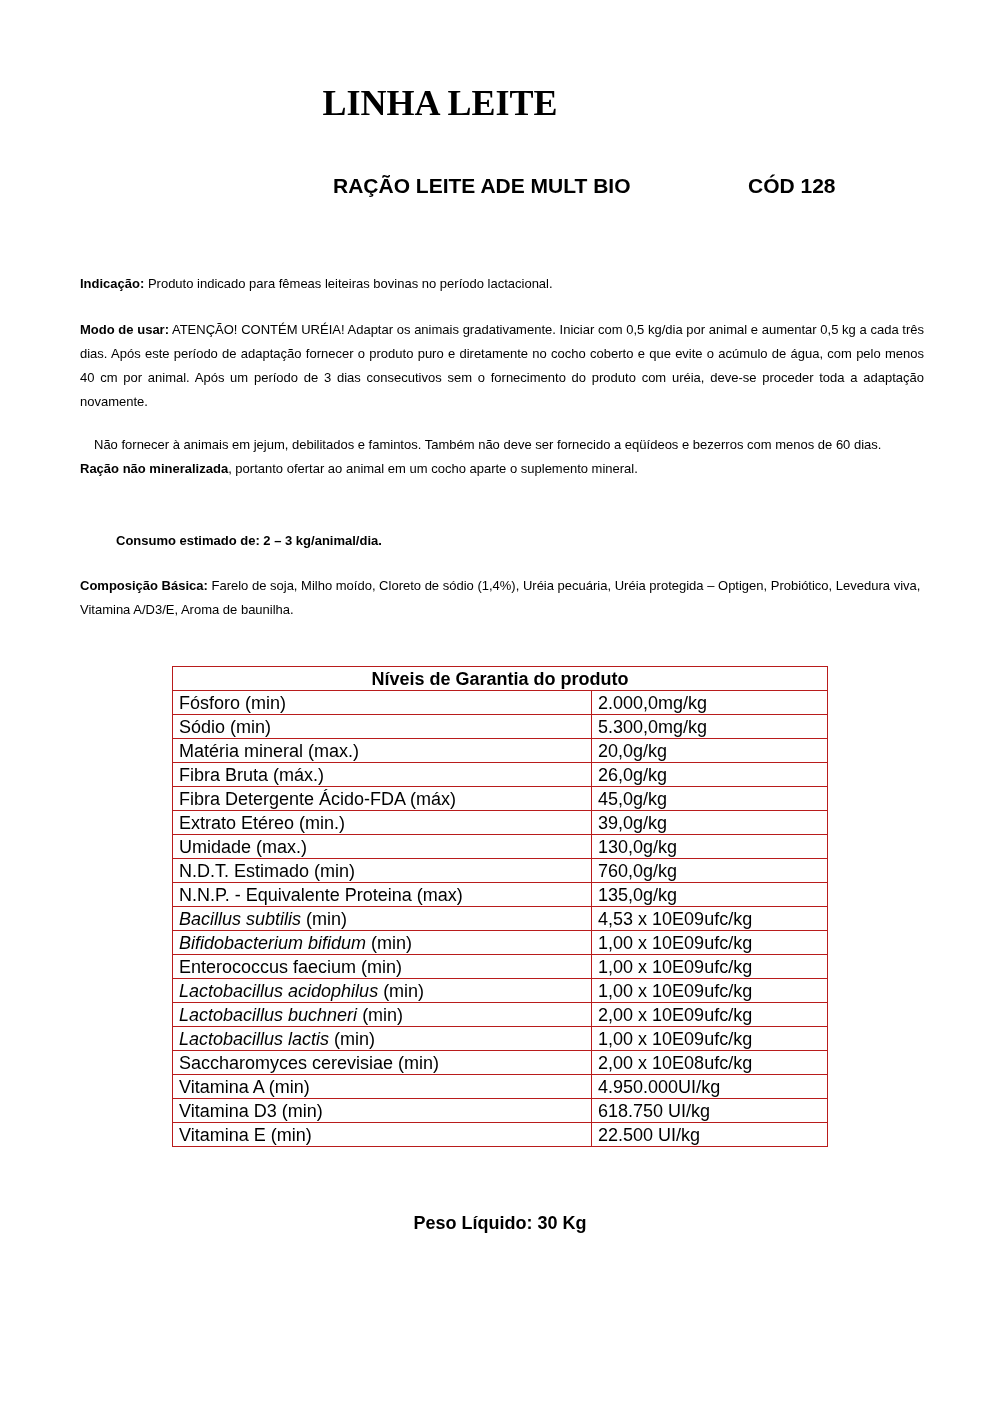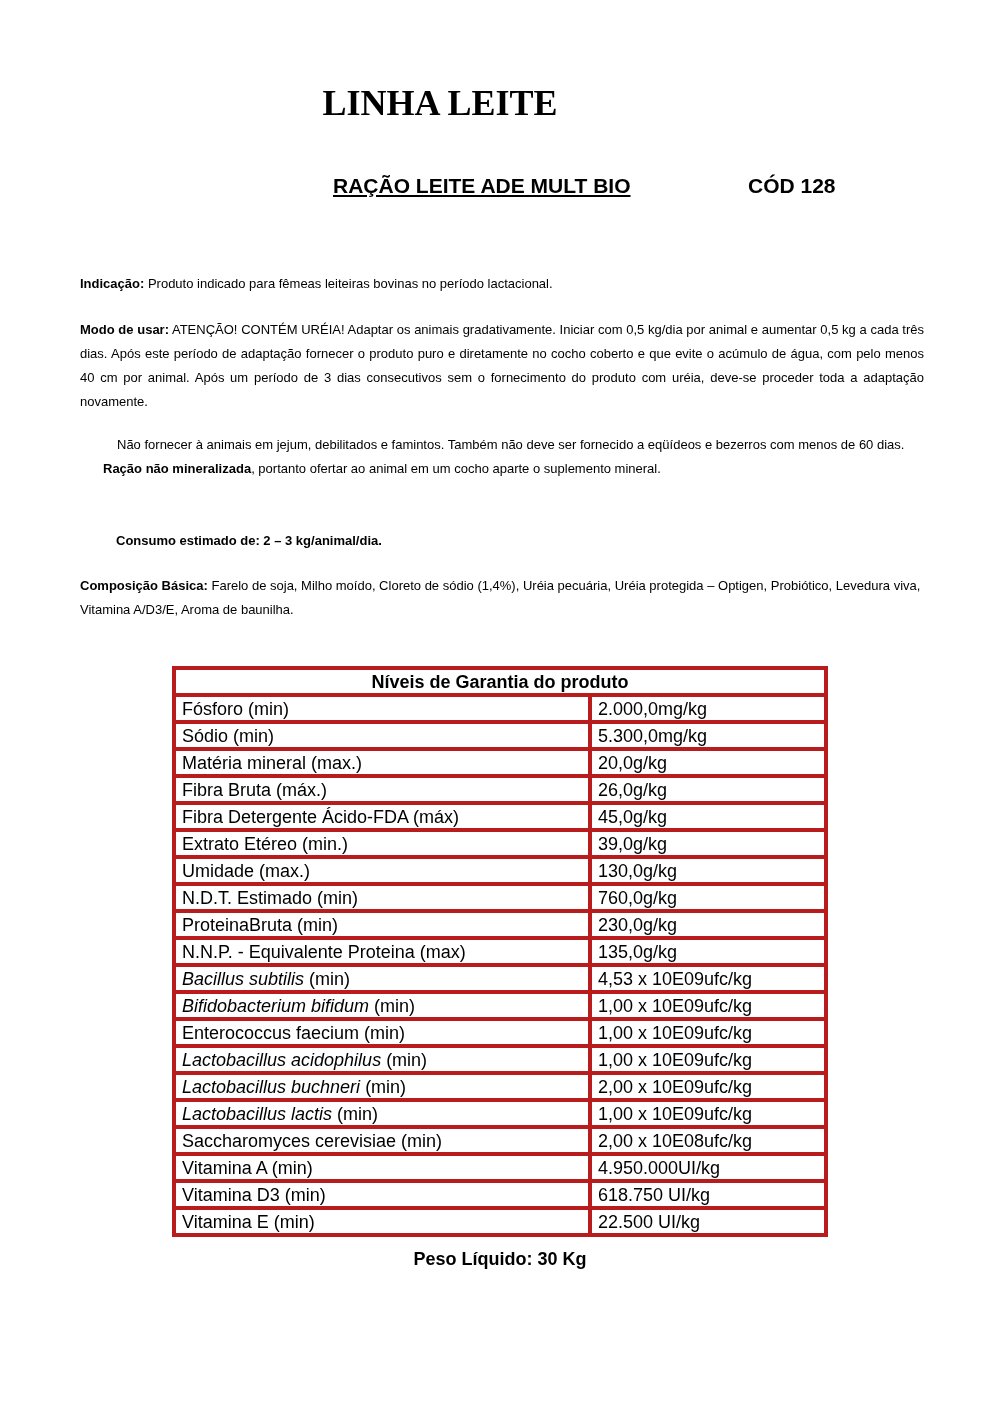--- a/index.html
+++ b/index.html
@@ -1,47 +1,47 @@
 <!DOCTYPE html>
 <html><head>
 <meta charset="utf-8">
 <style>
   html, body { margin:0; padding:0; background:#ffffff; }
   body { width:1000px; height:1414px; position:relative; color:#000; font-family:"Liberation Sans", sans-serif; overflow:hidden; }
   .title { position:absolute; top:62px; left:0; width:880px; text-align:center; font-family:"Liberation Serif", serif; font-weight:bold; font-size:36px; line-height:42px;margin-top:20px; }
-  .product { position:absolute; top:173px; left:333px; font-weight:bold; font-size:21px; text-decoration:underline; line-height:26px; }
+  .product { position:absolute; top:173px; left:333px; font-weight:bold; font-size:21px; line-height:26px; }
   .code { position:absolute; top:173px; left:748px; font-weight:bold; font-size:21px; line-height:26px; }
   .para { position:absolute; left:80px; width:844px; font-size:13px; line-height:24px; }
   .justify { text-align:justify; }
   .b { font-weight:bold; }
   .indent { padding-left:14px; }
   table.gar { position:absolute; top:666px; left:172px; width:656px; border-collapse:collapse; font-size:18px; }
-  table.gar td, table.gar th { border:4px solid #b91c1c; padding:0 6px; height:23px; line-height:22px; }
+  table.gar td, table.gar th { border:1px solid #b91c1c; padding:0 6px; height:23px; line-height:22px; }
   table.gar th { font-weight:bold; text-align:center; }
   td.val { text-align:left; }
   td.lbl { text-align:left; }
   .it { font-style:italic; }
-  .peso { position:absolute; top:1213px; left:0; width:1000px; text-align:center; font-weight:bold; font-size:18px;margin-top:36px; }
+  .peso { position:absolute; top:1213px; left:0; width:1000px; text-align:center; font-weight:bold; font-size:18px; }
 </style>
 </head>
 <body>
 
 <div class="title">LINHA LEITE</div>
 <div class="product">RAÇÃO LEITE ADE MULT BIO</div>
 <div class="code">CÓD 128</div>
 
 <div class="para" style="top:272px;">
   <span class="b">Indicação:</span><span> Produto indicado para fêmeas leiteiras bovinas no período lactacional.</span>
 </div>
 
 <div class="para justify" style="top:318px;">
   <span class="b">Modo de usar:</span><span> ATENÇÃO! CONTÉM URÉIA! Adaptar os animais gradativamente. Iniciar com 0,5 kg/dia por animal e aumentar 0,5 kg a cada três dias. Após este período de adaptação fornecer o produto puro e diretamente no cocho coberto e que evite o acúmulo de água, com pelo menos 40 cm por animal. Após um período de 3 dias consecutivos sem o fornecimento do produto com uréia, deve-se proceder toda a adaptação novamente.</span>
 </div>
 
-<div class="para" style="top:433px;margin-left:23px;">
+<div class="para" style="top:433px;">
   <span class="indent">Não fornecer à animais em jejum, debilitados e famintos. Também não deve ser fornecido a eqüídeos e bezerros com menos de 60 dias. </span><span class="b">Ração não mineralizada</span><span>, portanto ofertar ao animal em um cocho aparte o suplemento mineral.</span>
 </div>
 
 <div class="para b" style="top:529px;margin-left:36px;">Consumo estimado de: 2 – 3 kg/animal/dia.</div>
 
 <div class="para" style="top:574px;">
   <span class="b">Composição Básica:</span><span> Farelo de soja, Milho moído, Cloreto de sódio (1,4%), Uréia pecuária, Uréia protegida – Optigen, Probiótico, Levedura viva, Vitamina A/D3/E, Aroma de baunilha.</span>
 </div>
 
 <table class="gar">
@@ -75,24 +75,20 @@
         <td class="lbl">Extrato Etéreo (min.)</td>
         <td class="val">39,0g/kg</td>
       </tr>
       <tr>
         <td class="lbl">Umidade (max.)</td>
         <td class="val">130,0g/kg</td>
       </tr>
       <tr>
         <td class="lbl">N.D.T. Estimado (min)</td>
         <td class="val">760,0g/kg</td>
-      </tr>
-      <tr>
-        <td class="lbl">ProteinaBruta (min)</td>
-        <td class="val">230,0g/kg</td>
       </tr>
       <tr>
         <td class="lbl">N.N.P. - Equivalente Proteina (max)</td>
         <td class="val">135,0g/kg</td>
       </tr>
       <tr>
         <td class="lbl"><span class="it">Bacillus subtilis</span><span> (min)</span></td>
         <td class="val">4,53 x 10E09ufc/kg</td>
       </tr>
       <tr>

